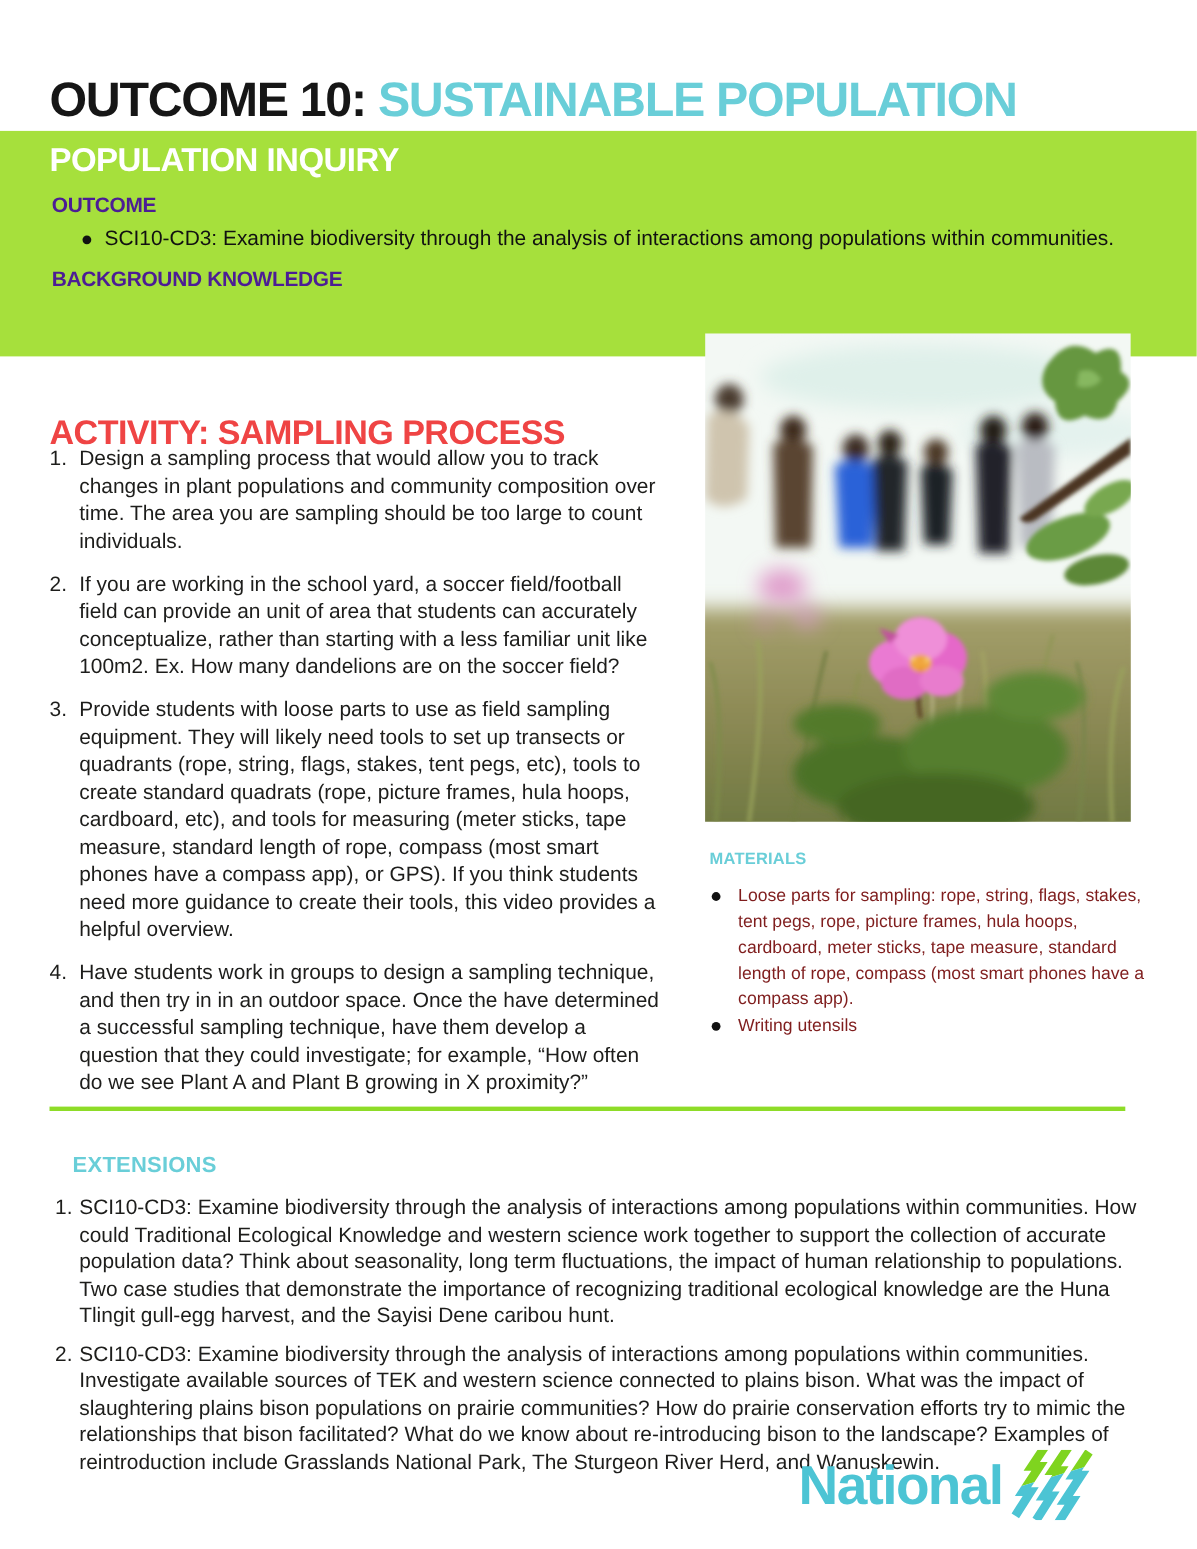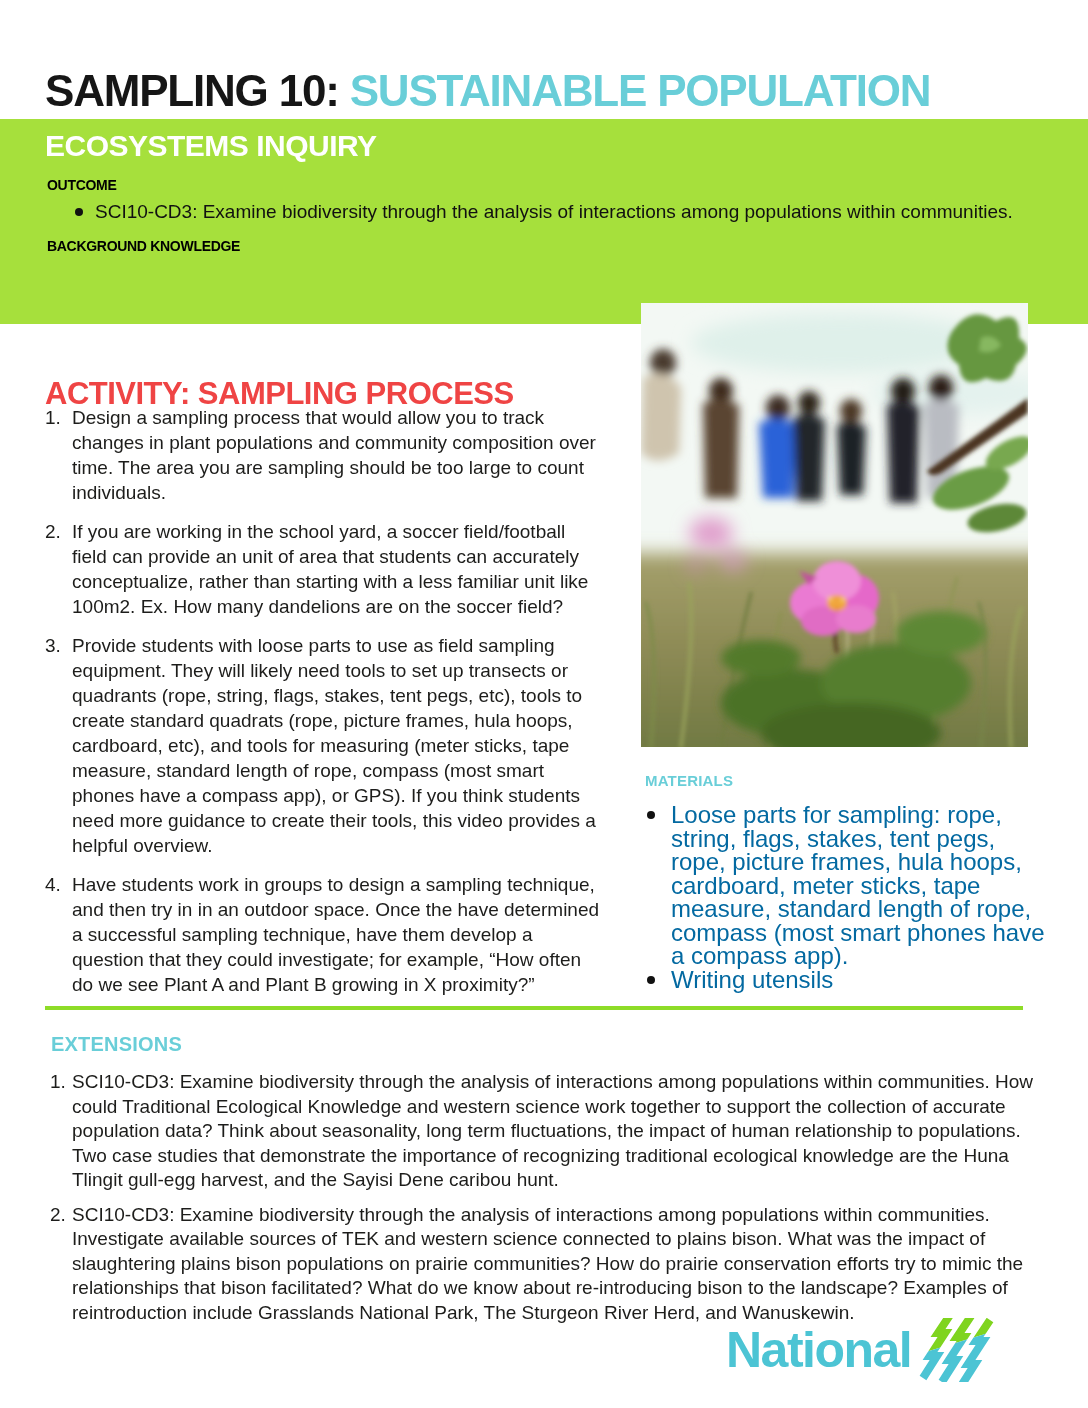--- a/index.html
+++ b/index.html
@@ -16,21 +16,21 @@
   .doc-title .t-cyan{color:#69ced8;}
   
   .banner{
     position:absolute;left:0;top:119px;width:1088px;height:205px;
     background:#a6e03c;box-sizing:border-box;padding:10px 0 0 45px;
   }
   .banner-title{
     margin:0;color:#ffffff;font-size:30px;font-weight:bold;letter-spacing:-0.5px;
   }
   .banner-sub{
-    margin:14px 0 0 2px;color:#000000;font-size:14px;font-weight:bold;letter-spacing:-0.3px;
+    margin:14px 0 0 2px;color:#4c1d95;font-size:19px;font-weight:bold;letter-spacing:-0.3px;
   }
   .banner ul{margin:6px 0 0 0;padding:0 40px 0 30px;list-style:none;}
   .banner li{
     position:relative;padding-left:20px;font-size:19px;line-height:25px;color:#111111;max-width:990px;
   }
   .banner li::before{
     content:"";position:absolute;left:0;top:9px;width:8px;height:8px;border-radius:50%;background:#111111;
   }
   
   .photo{
@@ -52,33 +52,33 @@
     counter-increment:step;content:counter(step) ".";
     position:absolute;left:0;top:0;
   }
   
   .materials{position:absolute;left:645px;top:772px;width:405px;}
   .materials-heading{
     margin:0;font-size:15px;font-weight:bold;color:#69ced8;letter-spacing:0.2px;
   }
   .materials ul{margin:14px 0 0 0;padding:0;list-style:none;}
   .materials li{
-    position:relative;padding-left:26px;font-size:24px;line-height:23.5px;color:#0369a1;
+    position:relative;padding-left:26px;font-size:16px;line-height:23.5px;color:#7f1d1d;
   }
   .materials li::before{
     content:"";position:absolute;left:2px;top:8px;width:8px;height:8px;border-radius:50%;background:#111111;
   }
   
   .divider{
     position:absolute;left:45px;top:1006px;width:978px;height:4px;background:#8edc28;
   }
   
   .extensions{position:absolute;left:50px;top:1032px;width:1000px;}
   .extensions-heading{
-    margin:1px;font-size:20px;font-weight:bold;color:#69ced8;letter-spacing:0.2px;
+    margin:16px;font-size:20px;font-weight:bold;color:#69ced8;letter-spacing:0.2px;
   }
   .extensions ol{
     margin:14px 0 0 0;padding:0;list-style:none;counter-reset:ext;
     font-size:19px;line-height:24.5px;color:#1d1d1b;
   }
   .extensions li{position:relative;padding-left:22px;margin-bottom:10px;}
   .extensions li::before{
     counter-increment:ext;content:counter(ext) ".";
     position:absolute;left:0;top:0;
   }
@@ -87,24 +87,24 @@
     position:absolute;left:726px;top:1318px;display:flex;align-items:center;
   }
   .logo-text{
     font-size:50px;font-weight:bold;color:#4cc4d4;letter-spacing:-1.5px;
   }
   .logo-mark{width:86px;height:64px;margin-left:8px;}
 </style>
 </head>
 <body>
 
-<h1 class="doc-title"><span class="t-black">SAMPLING 10: </span><span class="t-cyan">SUSTAINABLE POPULATION</span></h1>
+<h1 class="doc-title"><span class="t-black">OUTCOME 10: </span><span class="t-cyan">SUSTAINABLE POPULATION</span></h1>
 
 <div class="banner">
-  <h2 class="banner-title">ECOSYSTEMS INQUIRY</h2>
+  <h2 class="banner-title">POPULATION INQUIRY</h2>
   <h3 class="banner-sub">OUTCOME</h3>
   <ul>
     <li>SCI10-CD3: Examine biodiversity through the analysis of interactions among populations within communities.</li>
   </ul>
   <h3 class="banner-sub">BACKGROUND KNOWLEDGE</h3>
 </div>
 
 <div class="photo">
   <svg viewBox="0 0 387 444" preserveAspectRatio="none">
     <defs>

